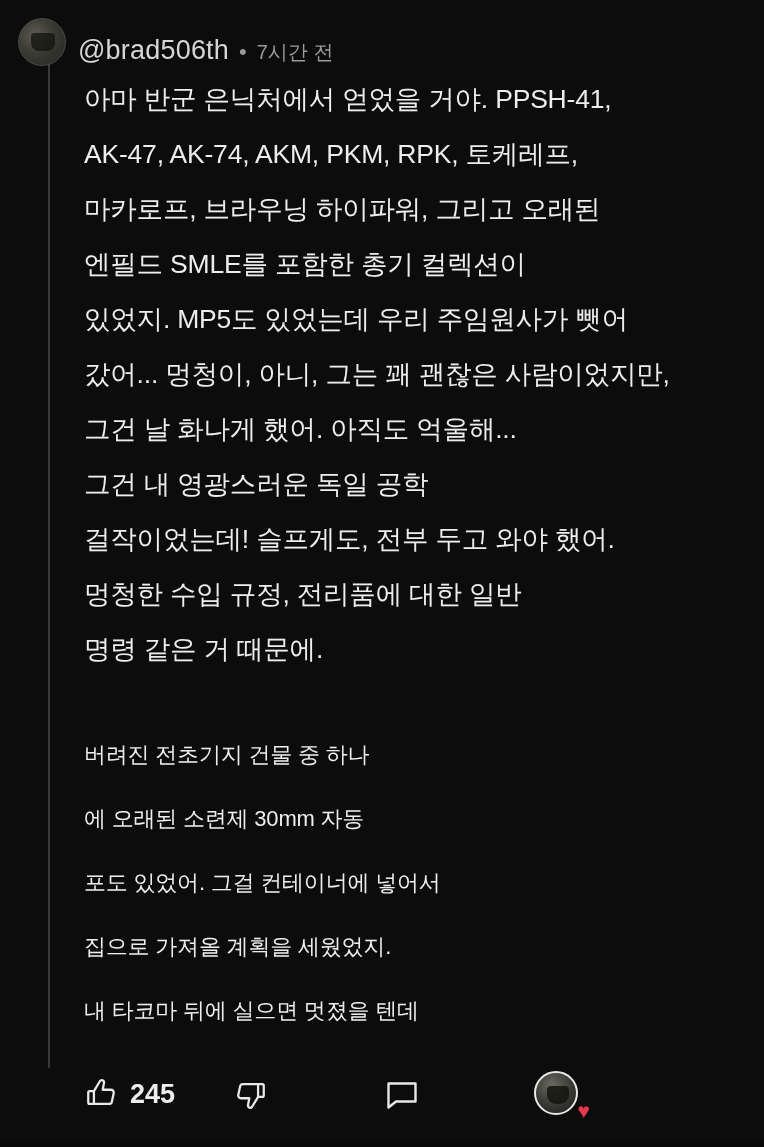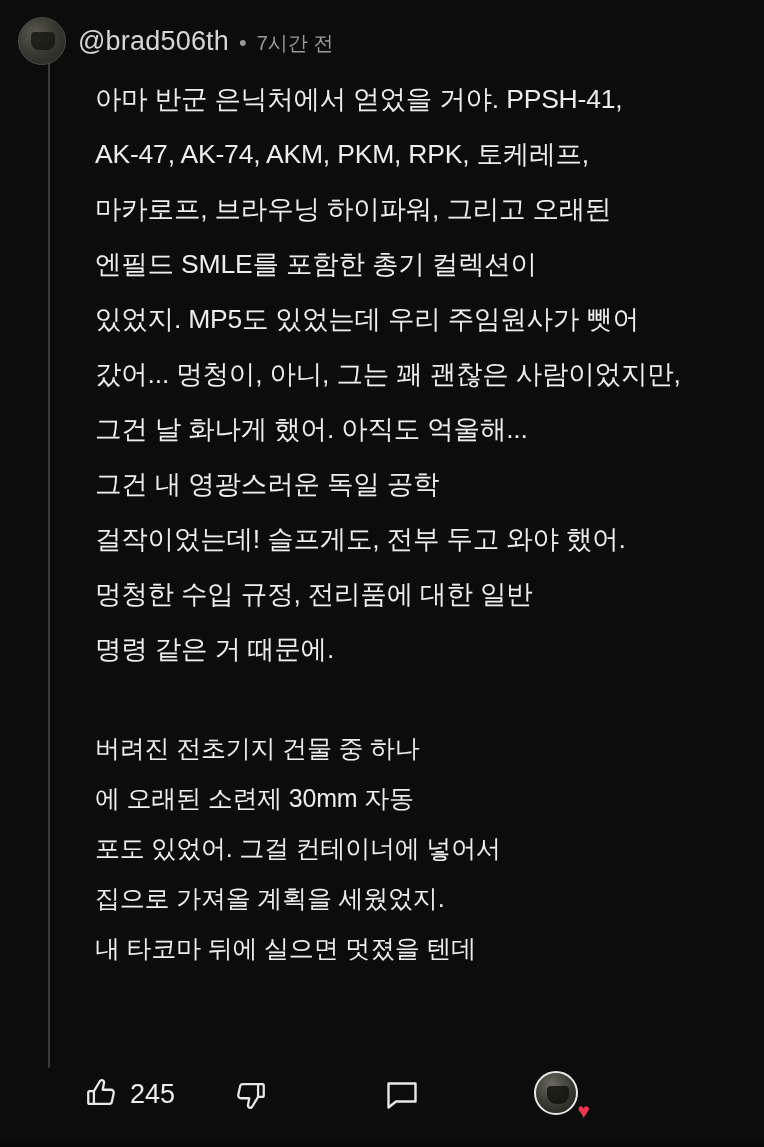--- a/index.html
+++ b/index.html
@@ -27,21 +27,21 @@
     background: #3a3a3a;
     border-radius: 1px;
   }
 
   
   .comment-header {
     position: absolute;
     left: 18px;
     top: 16px;
     display: flex;
-    align-items: center;
+    align-items: flex-end;
     gap: 12px;
     width: 700px;
     height: 50px;
   }
   .avatar {
     width: 48px;
     height: 48px;
     border-radius: 50%;
     background: radial-gradient(circle at 35% 35%, #5b5b52 0%, #3a3a33 45%, #222 100%);
     border: 1px solid #4a4a44;
@@ -80,48 +80,47 @@
     color: #9a9a9a;
     font-size: 20px;
   }
 
   
   .comment-body {
     position: absolute;
     left: 84px;
     top: 72px;
     width: 650px;
-    margin-left: 11px;
   }
   .comment-body p {
     color: #ededed;
     font-size: 26.5px;
     line-height: 55px;
     letter-spacing: -0.2px;
     white-space: pre-wrap;
   }
   .para-gap { height: 46px; }
-  .para-2 p { font-size: 25px; line-height: 50px; }
+  .para-2 p { font-size: 22px; line-height: 64px; }
 
   
   .action-bar {
     position: absolute;
     left: 84px;
     bottom: 22px;
     width: 600px;
     height: 62px;
     display: flex;
     align-items: center;
   }
   .act {
     display: flex;
     align-items: center;
     gap: 12px;
   }
-  .act-like { width: 150px; }
+  .act-like { width: 150px; font-weight: bold; }
   .act-dislike { width: 150px; }
   .act-reply { width: 150px; }
   .count {
     color: #ededed;
     font-size: 27px;
   }
   .icon { display: inline-block; }
   svg { display: block; }
 
   .creator-like {

